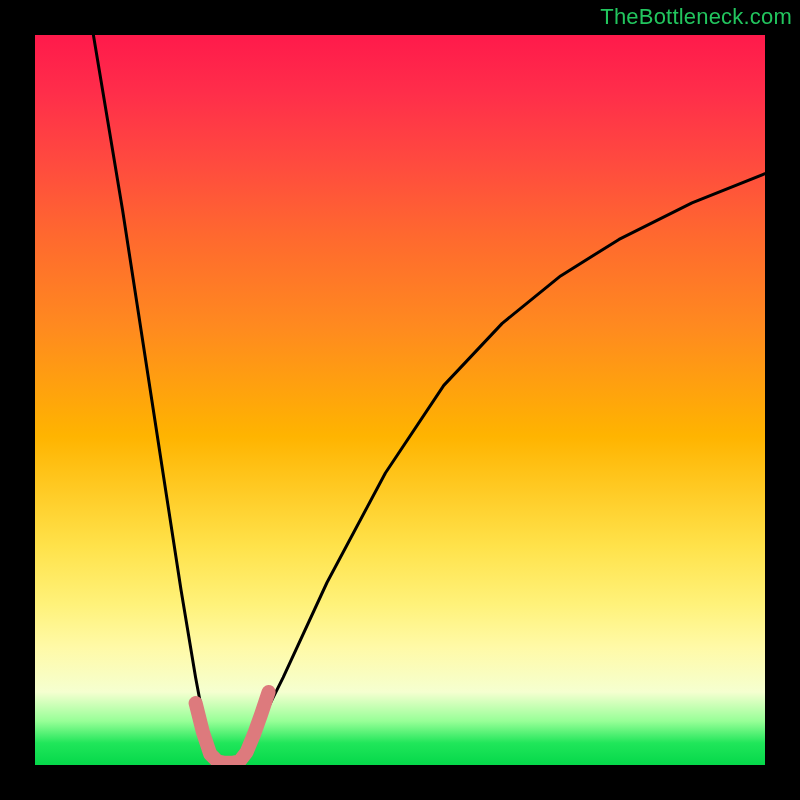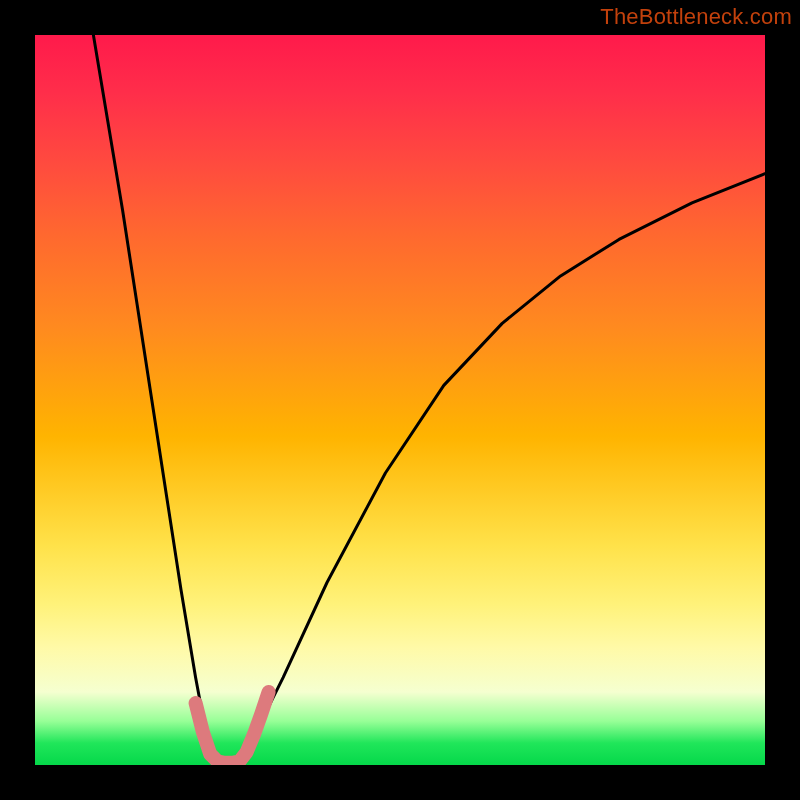--- a/index.html
+++ b/index.html
@@ -37,21 +37,21 @@
       #f5ffd0 90%,
       #97ff97 94%,
       #20e65a 97%,
       #05d84a 100%
     );
   }
   .watermark {
     position: absolute;
     top: 4px;
     right: 8px;
-    color: #c2410c;
+    color: #22c55e;
     font-size: 22px;
     font-weight: 400;
     letter-spacing: 0.2px;
     user-select: none;
   }
   svg.curves {
     position: absolute;
     left: 0;
     top: 0;
     width: 730px;

